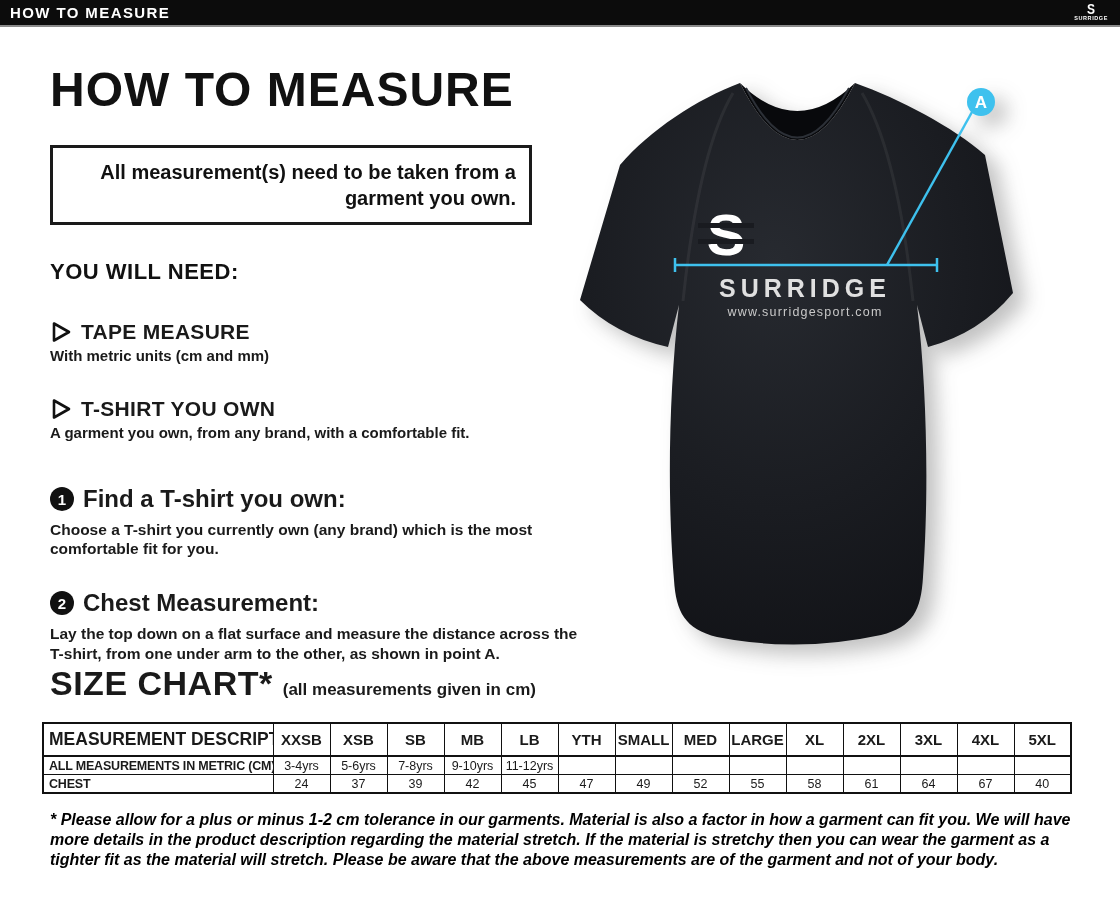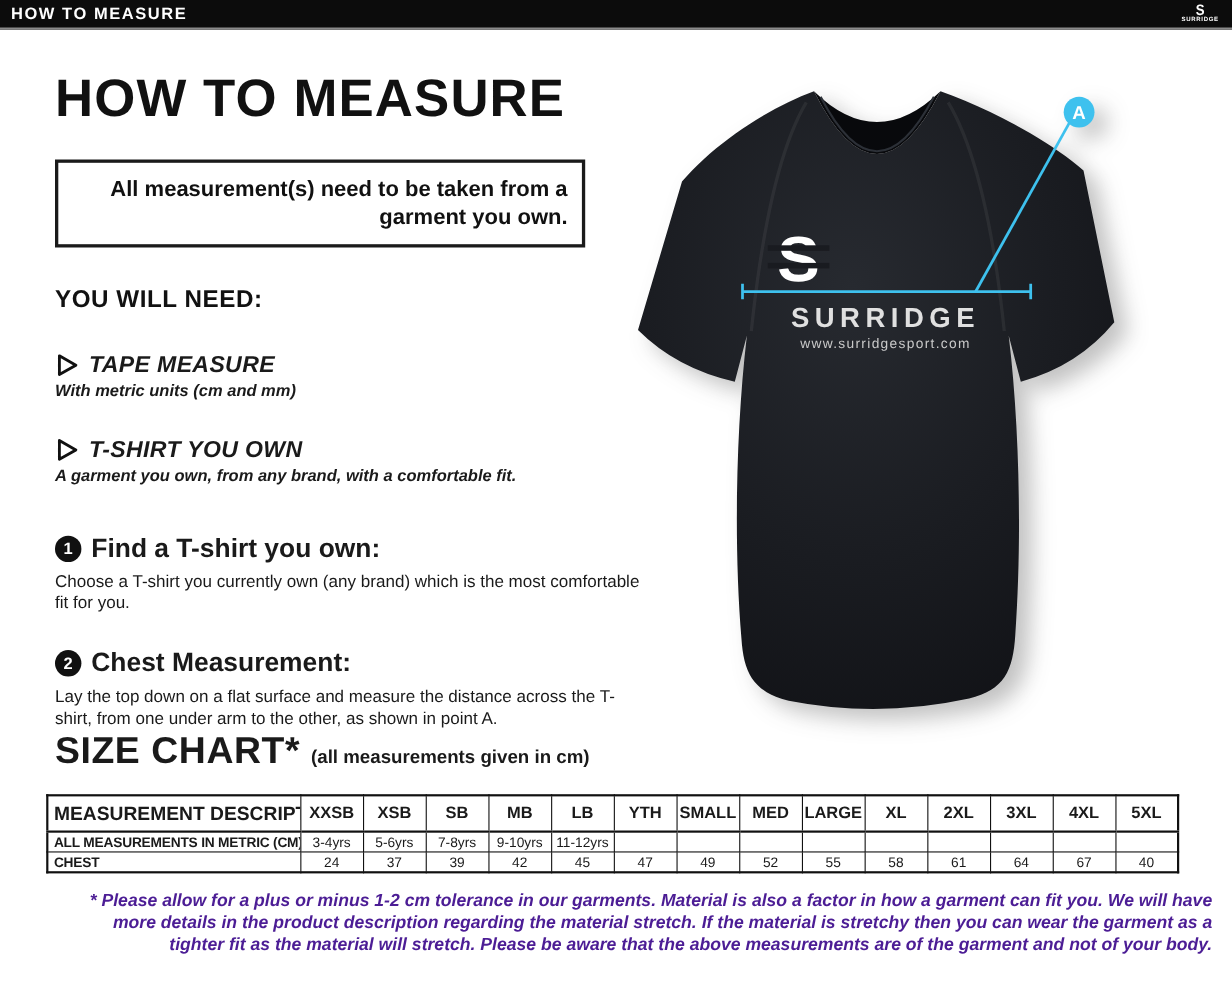--- a/index.html
+++ b/index.html
@@ -18,53 +18,53 @@
   .topbar-logo .s-glyph{font-size:12px;font-weight:700;transform:scaleY(1.15);}
   .topbar-logo .logo-name{font-size:5.5px;font-weight:700;letter-spacing:.6px;margin-top:1px;}
   
   .left-col{position:absolute;left:50px;top:66px;width:545px;}
   .page-title{margin:0;font-size:48px;font-weight:700;letter-spacing:1px;color:#111;line-height:1;}
   .notice-box{
     margin-top:31px;border:3px solid #1a1a1a;width:450px;padding:11px 13px;
     font-size:20px;font-weight:700;line-height:1.3;color:#111;text-align:right;
   }
   .section-heading{margin-top:34px;font-size:22px;font-weight:700;letter-spacing:.5px;color:#111;}
-  .need-item{margin-top:35px;font-style:italic;}
+  .need-item{margin-top:35px;}
   .need-row{display:flex;align-items:center;gap:9px;}
   .tri-icon{width:22px;height:22px;flex:0 0 auto;}
   .need-title{font-size:21px;font-weight:700;letter-spacing:.3px;}
   .need-desc{font-size:15px;font-weight:700;margin-top:3px;}
   .need-item.second{margin-top:33px;}
   .step{margin-top:44px;}
   .step.second{margin-top:31px;}
   .step-row{display:flex;align-items:center;gap:9px;}
   .step-num{
     width:24px;height:24px;border-radius:50%;background:#111;color:#fff;
     display:flex;align-items:center;justify-content:center;
     font-size:15px;font-weight:700;flex:0 0 auto;
   }
   .step-title{font-size:24px;font-weight:700;}
-  .step-desc{font-size:15.5px;font-weight:400;line-height:1.24;margin-top:7px;width:540px;}
+  .step-desc{font-size:15.5px;font-weight:700;line-height:1.24;margin-top:7px;width:540px;}
   
   .sizechart-heading-row{position:absolute;left:50px;top:664px;display:flex;align-items:baseline;gap:10px;}
   .sizechart-heading{font-size:34px;font-weight:700;letter-spacing:.5px;}
   .sizechart-sub{font-size:17px;font-weight:700;}
   .size-table{
     position:absolute;left:42px;top:722px;width:1030px;
     border-collapse:collapse;table-layout:fixed;border:2px solid #111;
   }
   .size-table th,.size-table td{border:1px solid #111;overflow:hidden;white-space:nowrap;}
   .size-table thead th{height:27px;font-size:15px;font-weight:700;border-bottom-width:2px;}
   .size-table thead th.desc-col{font-size:17.5px;text-align:left;padding:2px 5px;}
   .size-table tbody td{height:17px;font-size:12.5px;text-align:center;font-weight:400;padding:0 2px;}
   .size-table tbody td.row-label{text-align:left;font-weight:700;font-size:12.5px;padding:0 5px;letter-spacing:-.2px;}
   
   .footnote{
     position:absolute;left:50px;top:810px;width:1052px;
-    font-size:16px;font-weight:700;font-style:italic;line-height:1.24;color:#4c1d95;text-align:right;
+    font-size:16px;font-weight:700;font-style:italic;line-height:1.24;color:#000000;
   }
   
   .shirt-svg{position:absolute;left:565px;top:55px;filter:drop-shadow(12px 10px 10px rgba(50,50,50,.30));}
 </style>
 </head>
 <body>
 
 <header class="topbar">
   <span class="topbar-title">HOW TO MEASURE</span>
   <span class="topbar-logo">

